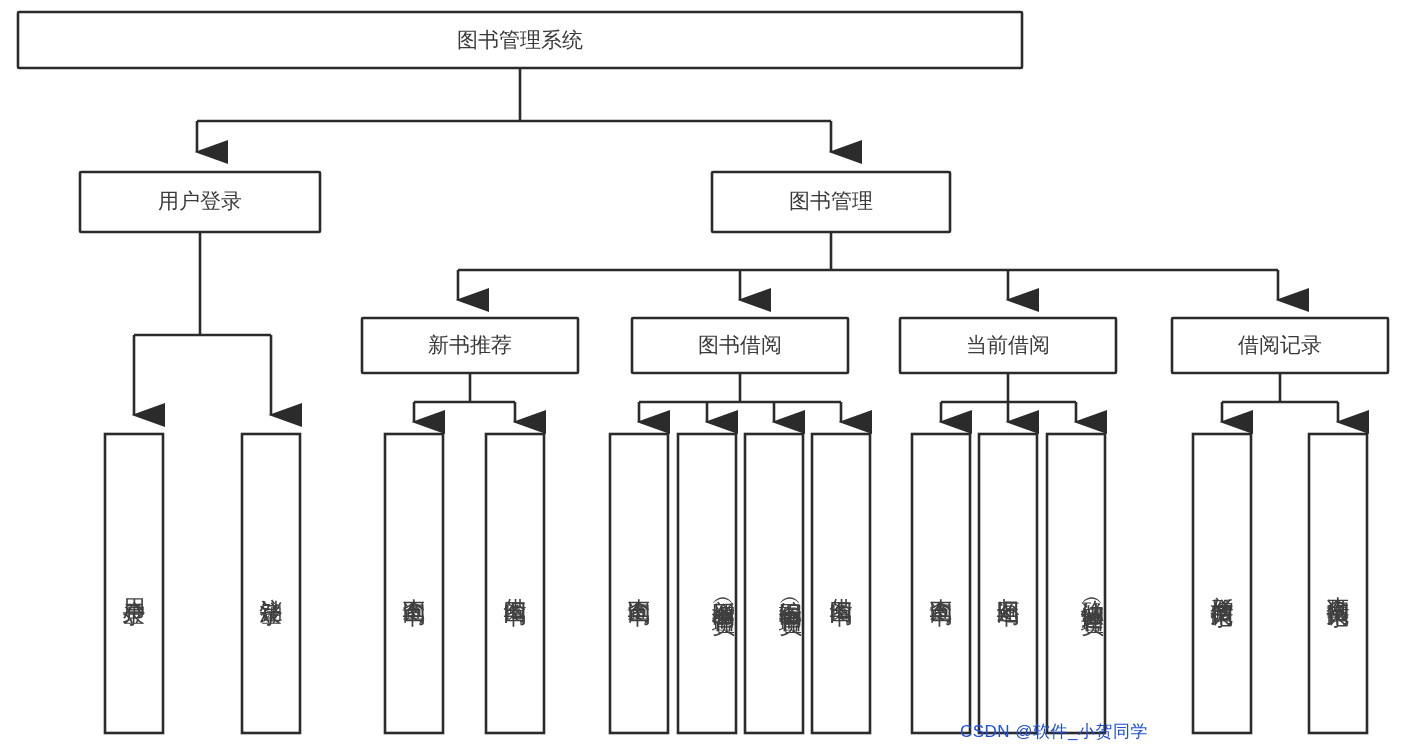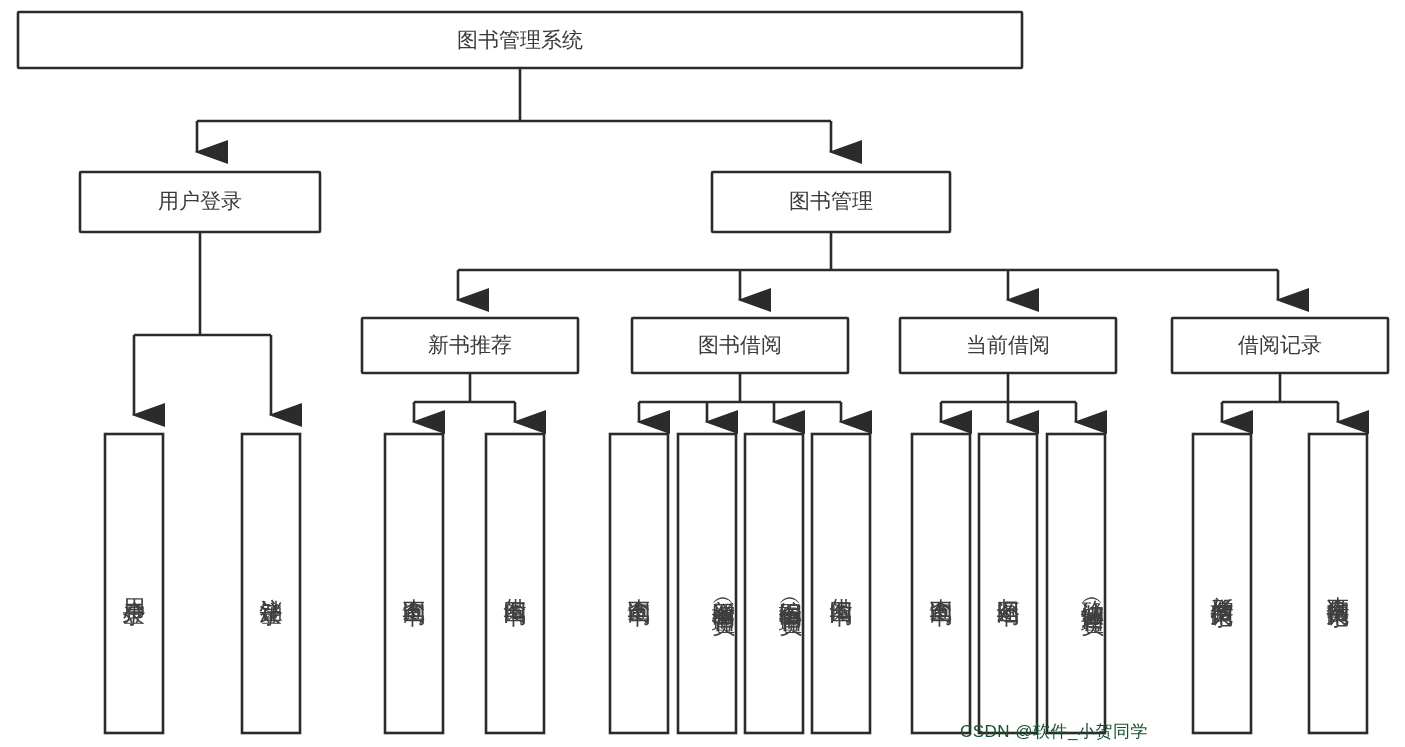--- a/index.html
+++ b/index.html
@@ -60,21 +60,21 @@
     white-space: nowrap;
     pointer-events: none;
     user-select: none;
   }
   .watermark {
     position: absolute;
     right: 8px;
     bottom: 4px;
     font-family: "Liberation Sans", "DejaVu Sans", sans-serif;
     font-size: 17px;
-    color: #14532d;
+    color: #1d4ed8;
     letter-spacing: 0.5px;
     white-space: nowrap;
     user-select: none;
   }
 </style>
 </head>
 <body>
 
 <div id="diagram-root">
 

